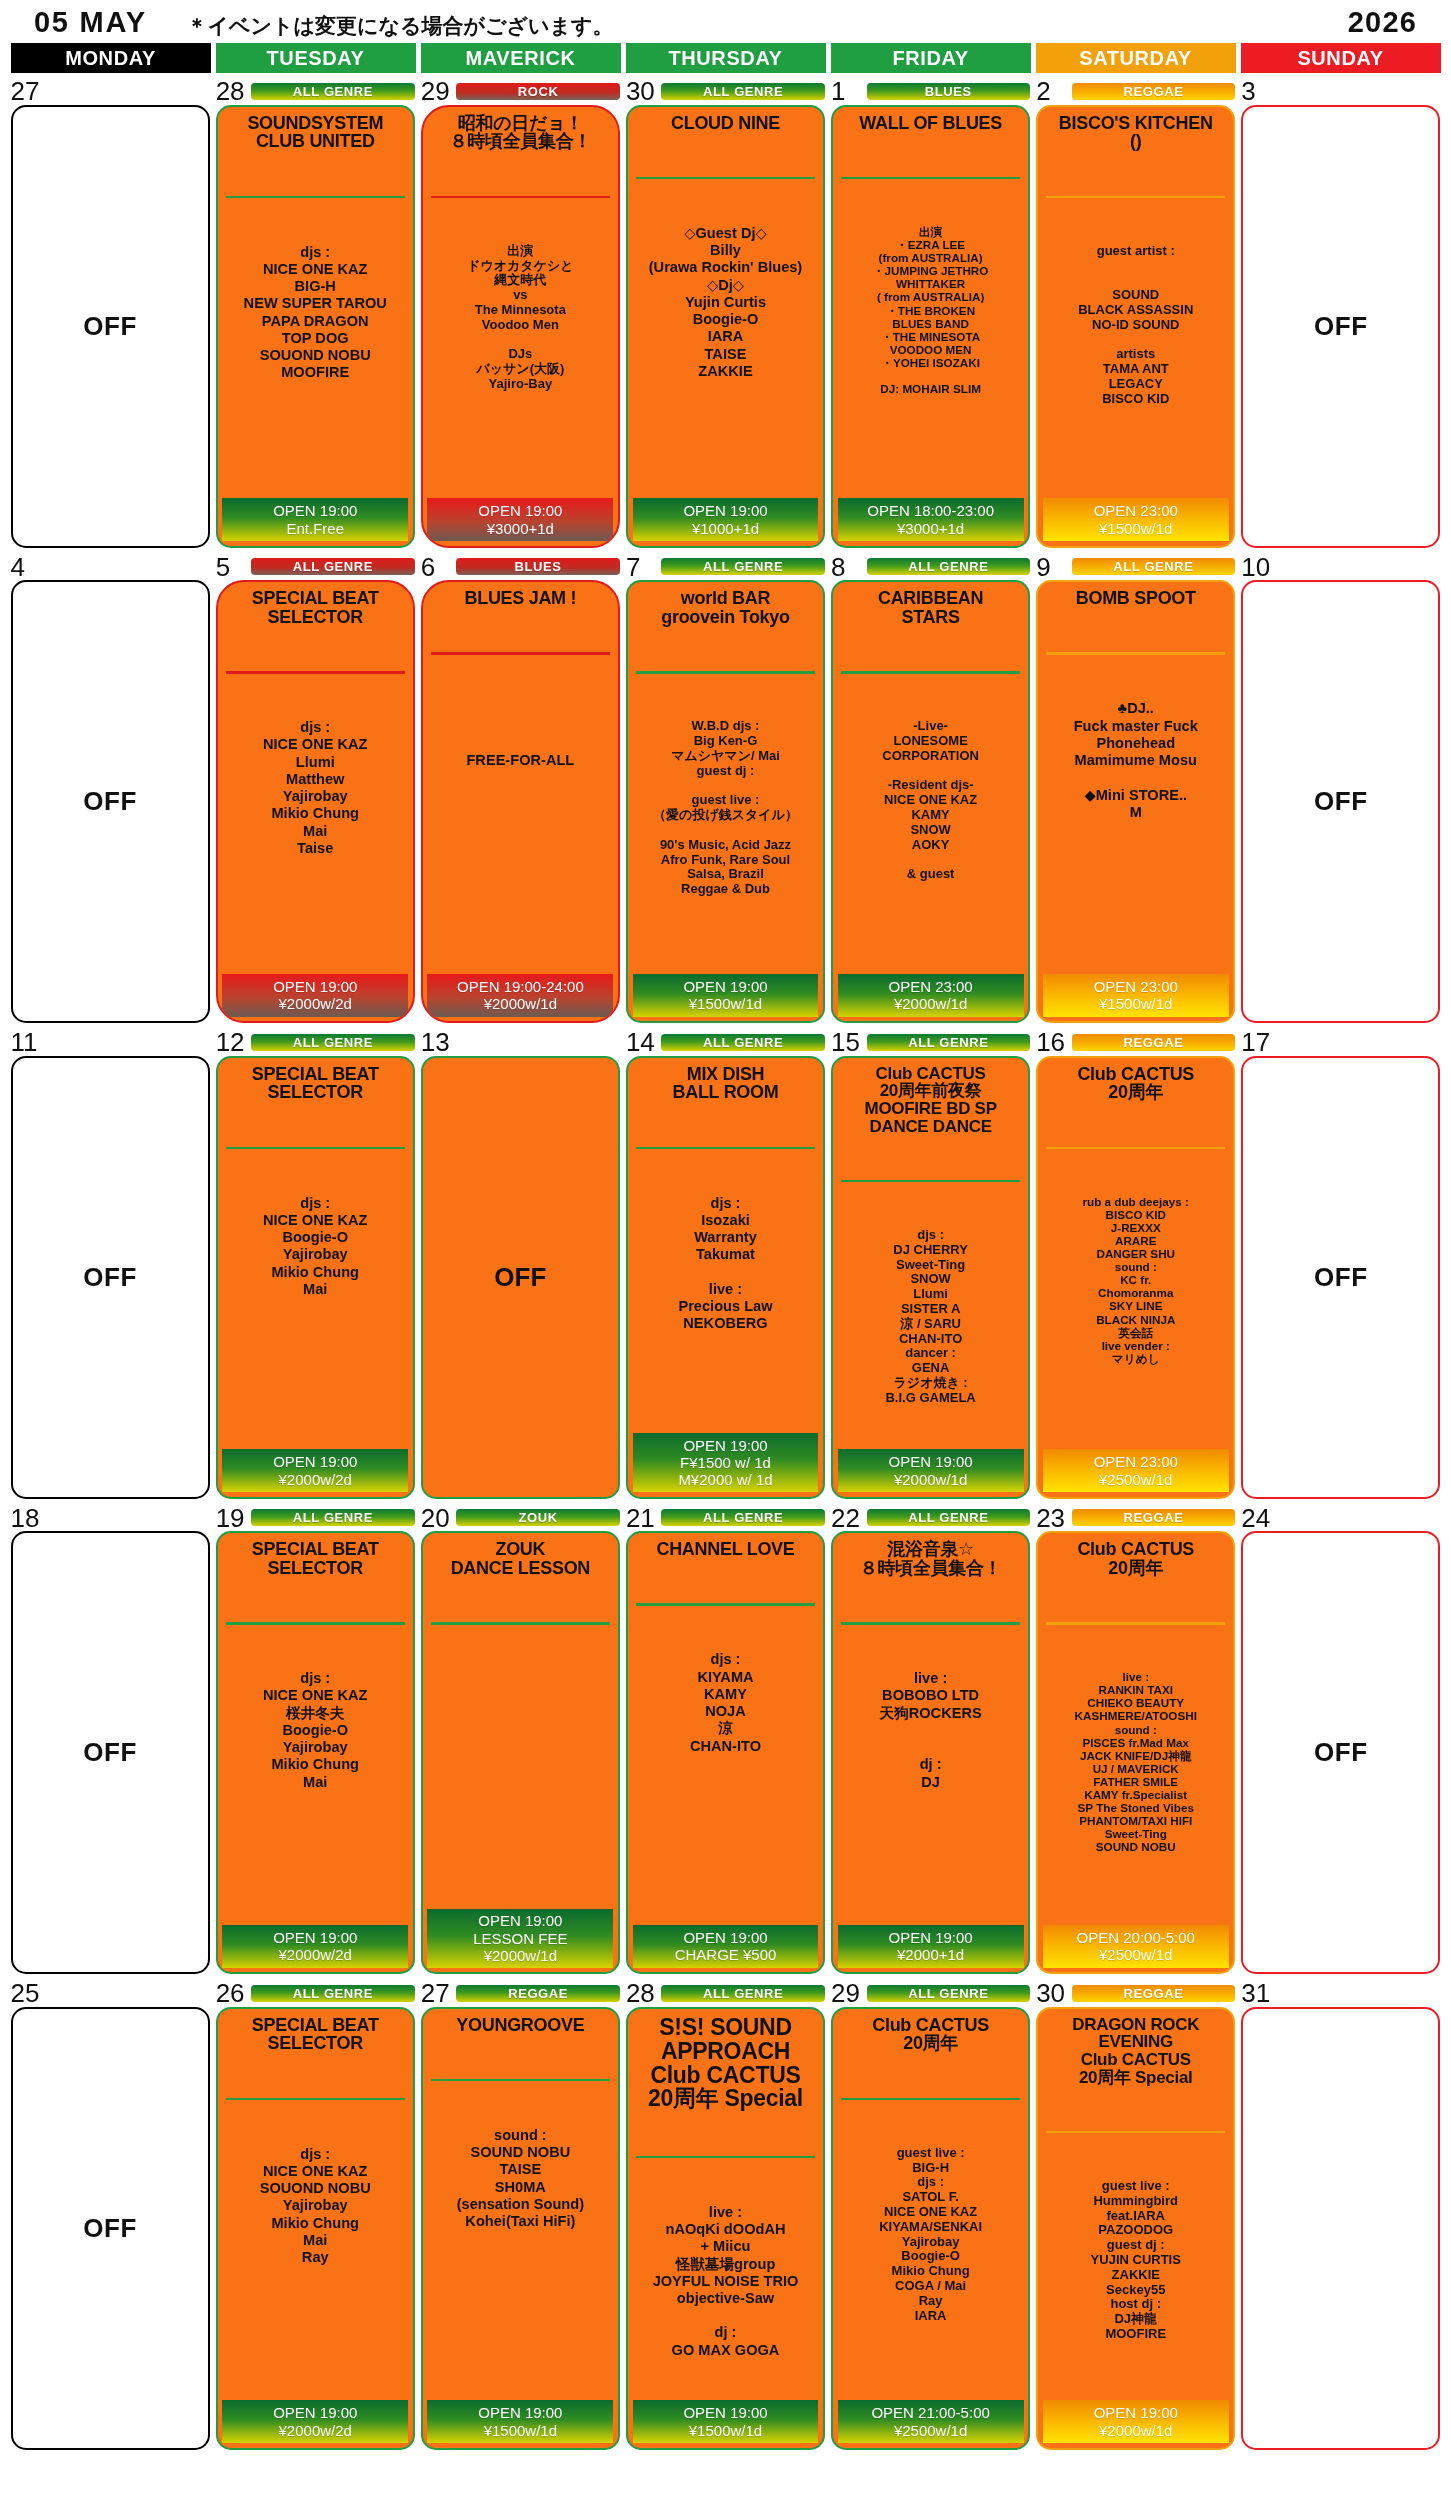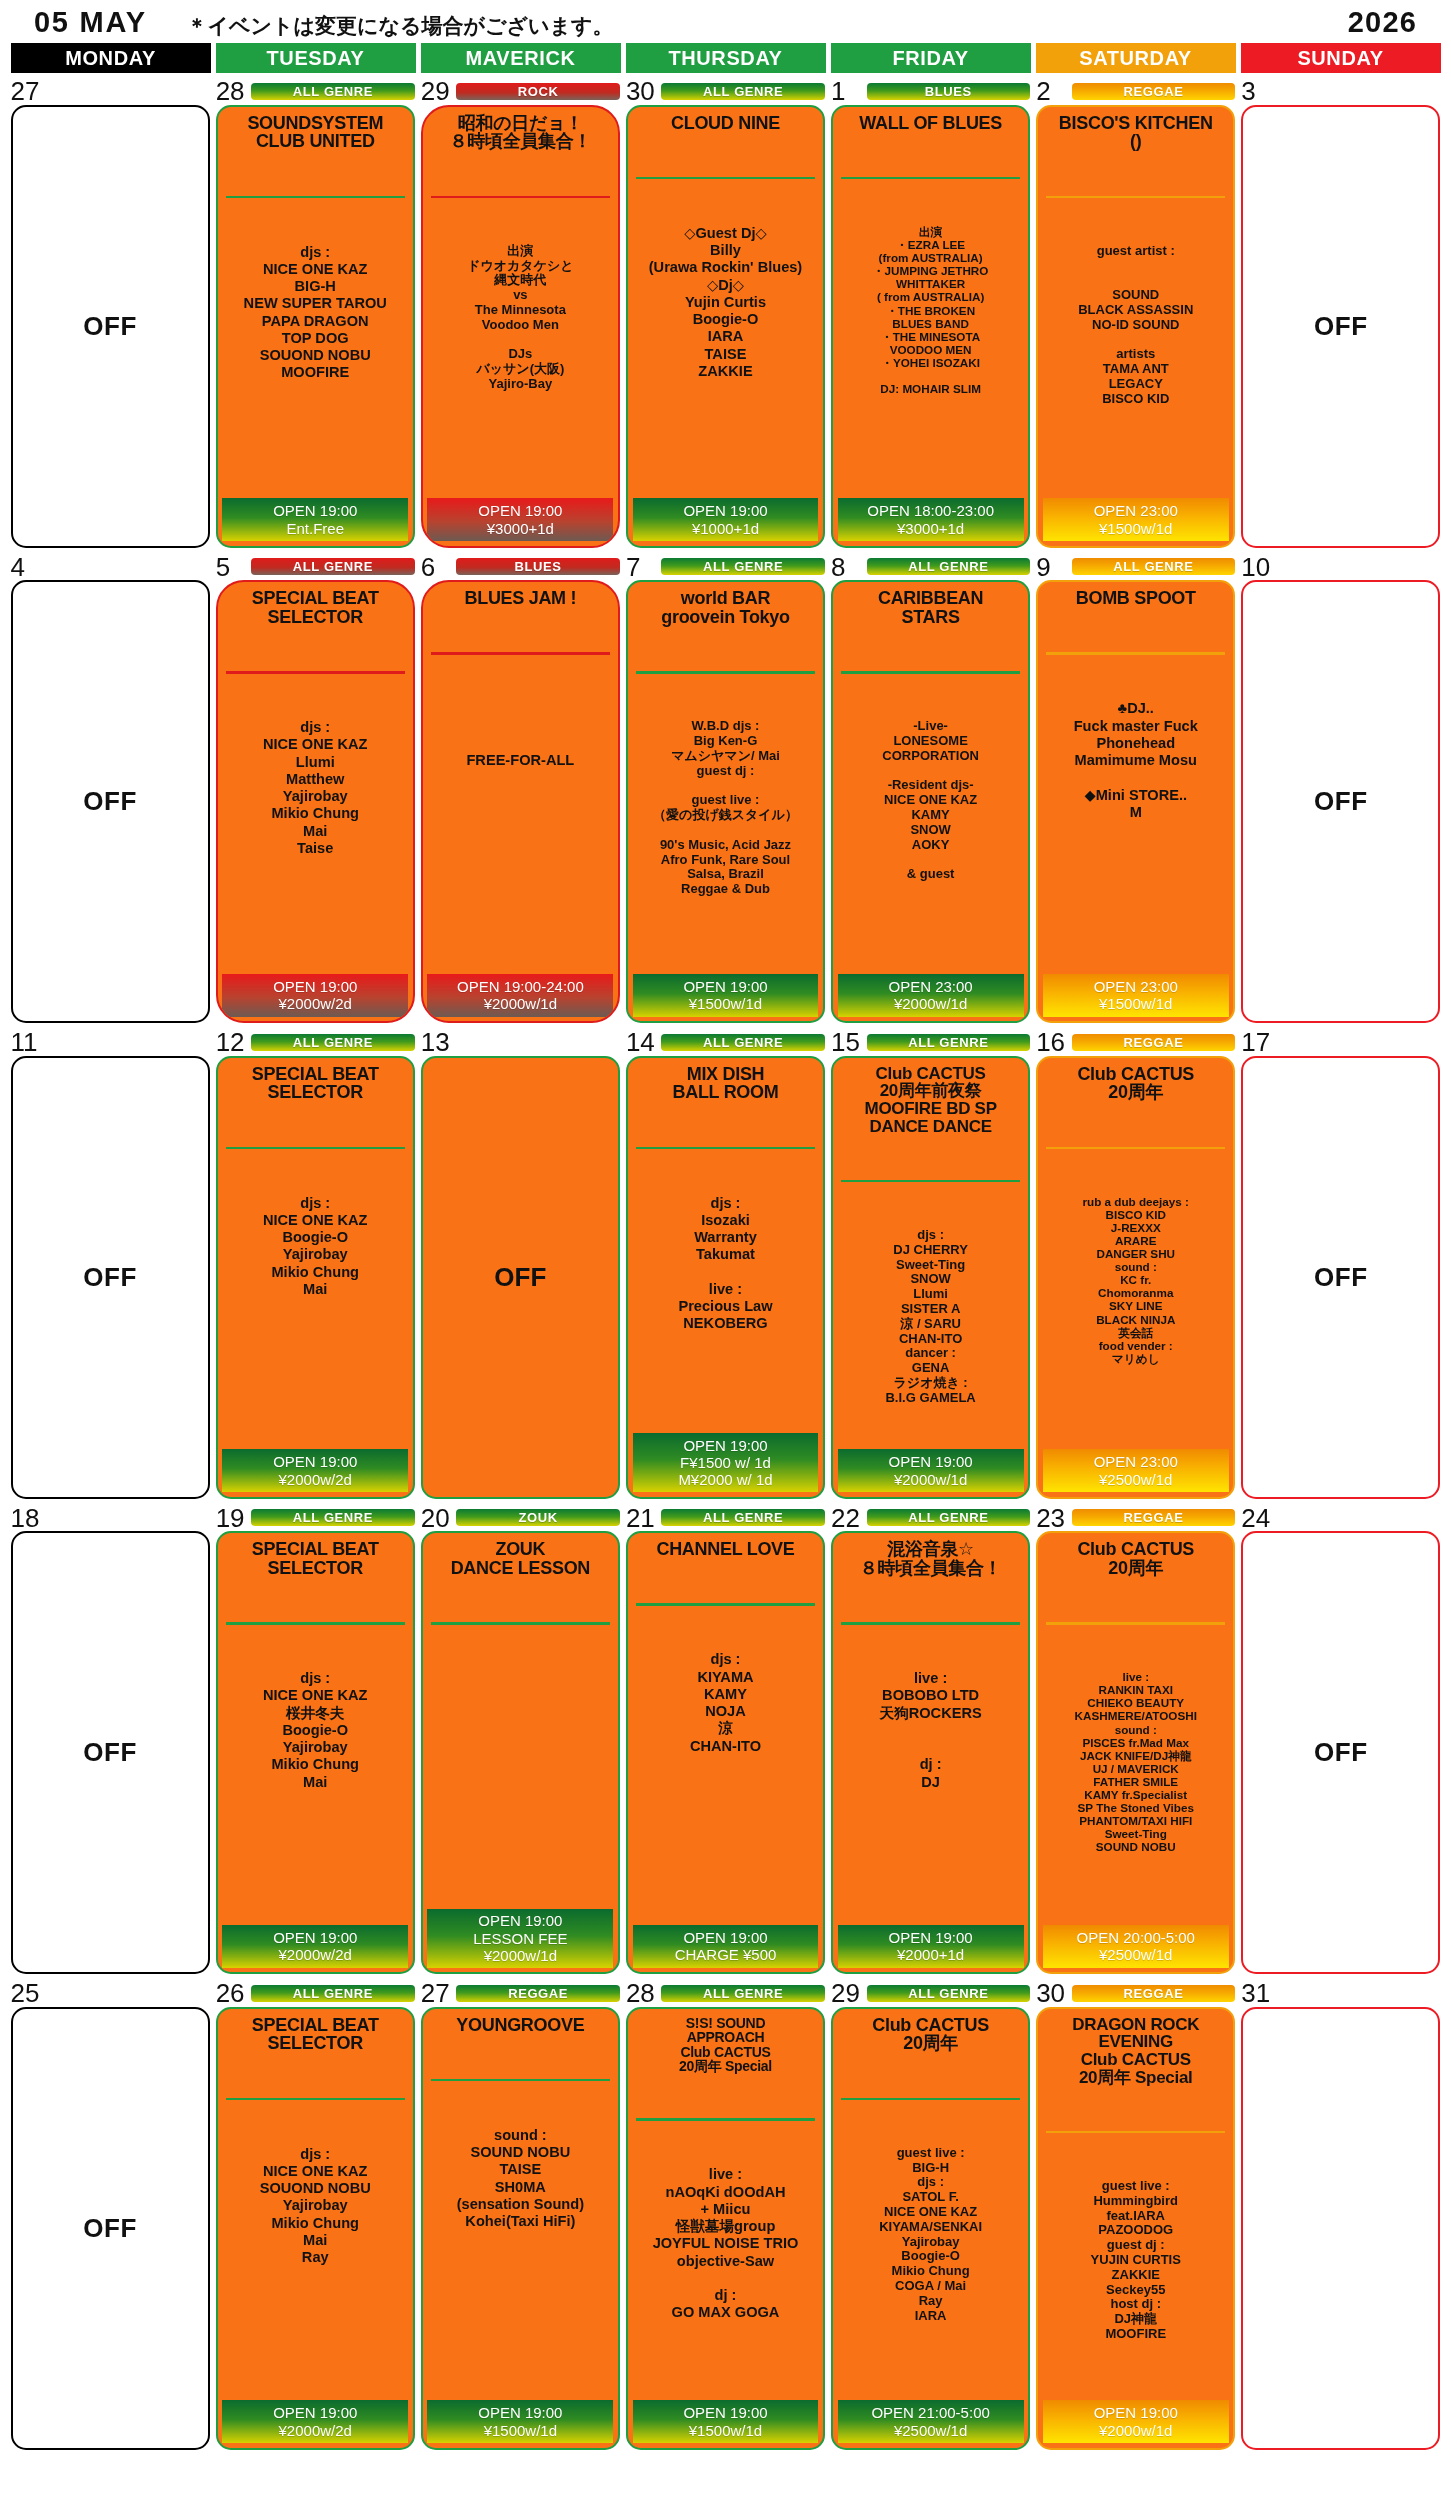--- a/index.html
+++ b/index.html
@@ -511,21 +511,21 @@
 BISCO KID
 J-REXXX
 ARARE
 DANGER SHU
 sound :
 KC fr.
 Chomoranma
 SKY LINE
 BLACK NINJA
 英会話
-food vender :
+live vender :
 マリめし</div>
             <div class="openbar o-orange">OPEN 23:00
 ¥2500w/1d</div>
           </div>
         </div>
         <div class="cell">
           <div class="cellhead">
             <div class="daynum">17</div>
             <div class="badge empty"></div>
           </div>
@@ -701,21 +701,21 @@
             <div class="openbar o-green">OPEN 19:00
 ¥1500w/1d</div>
           </div>
         </div>
         <div class="cell">
           <div class="cellhead">
             <div class="daynum">28</div>
             <div class="badge g-green">ALL GENRE</div>
           </div>
           <div class="card b-green">
-            <div class="title" style="font-size: 14px; text-align: center;">S!S! SOUND
+            <div class="title" style="font-size: 23px; text-align: center;">S!S! SOUND
 APPROACH
 Club CACTUS
 20周年 Special</div>
             <div class="rule "></div>
             <div class="body">live :
 nAOqKi dOOdAH
 + Miicu
 怪獣墓場group
 JOYFUL NOISE TRIO
 objective-Saw

